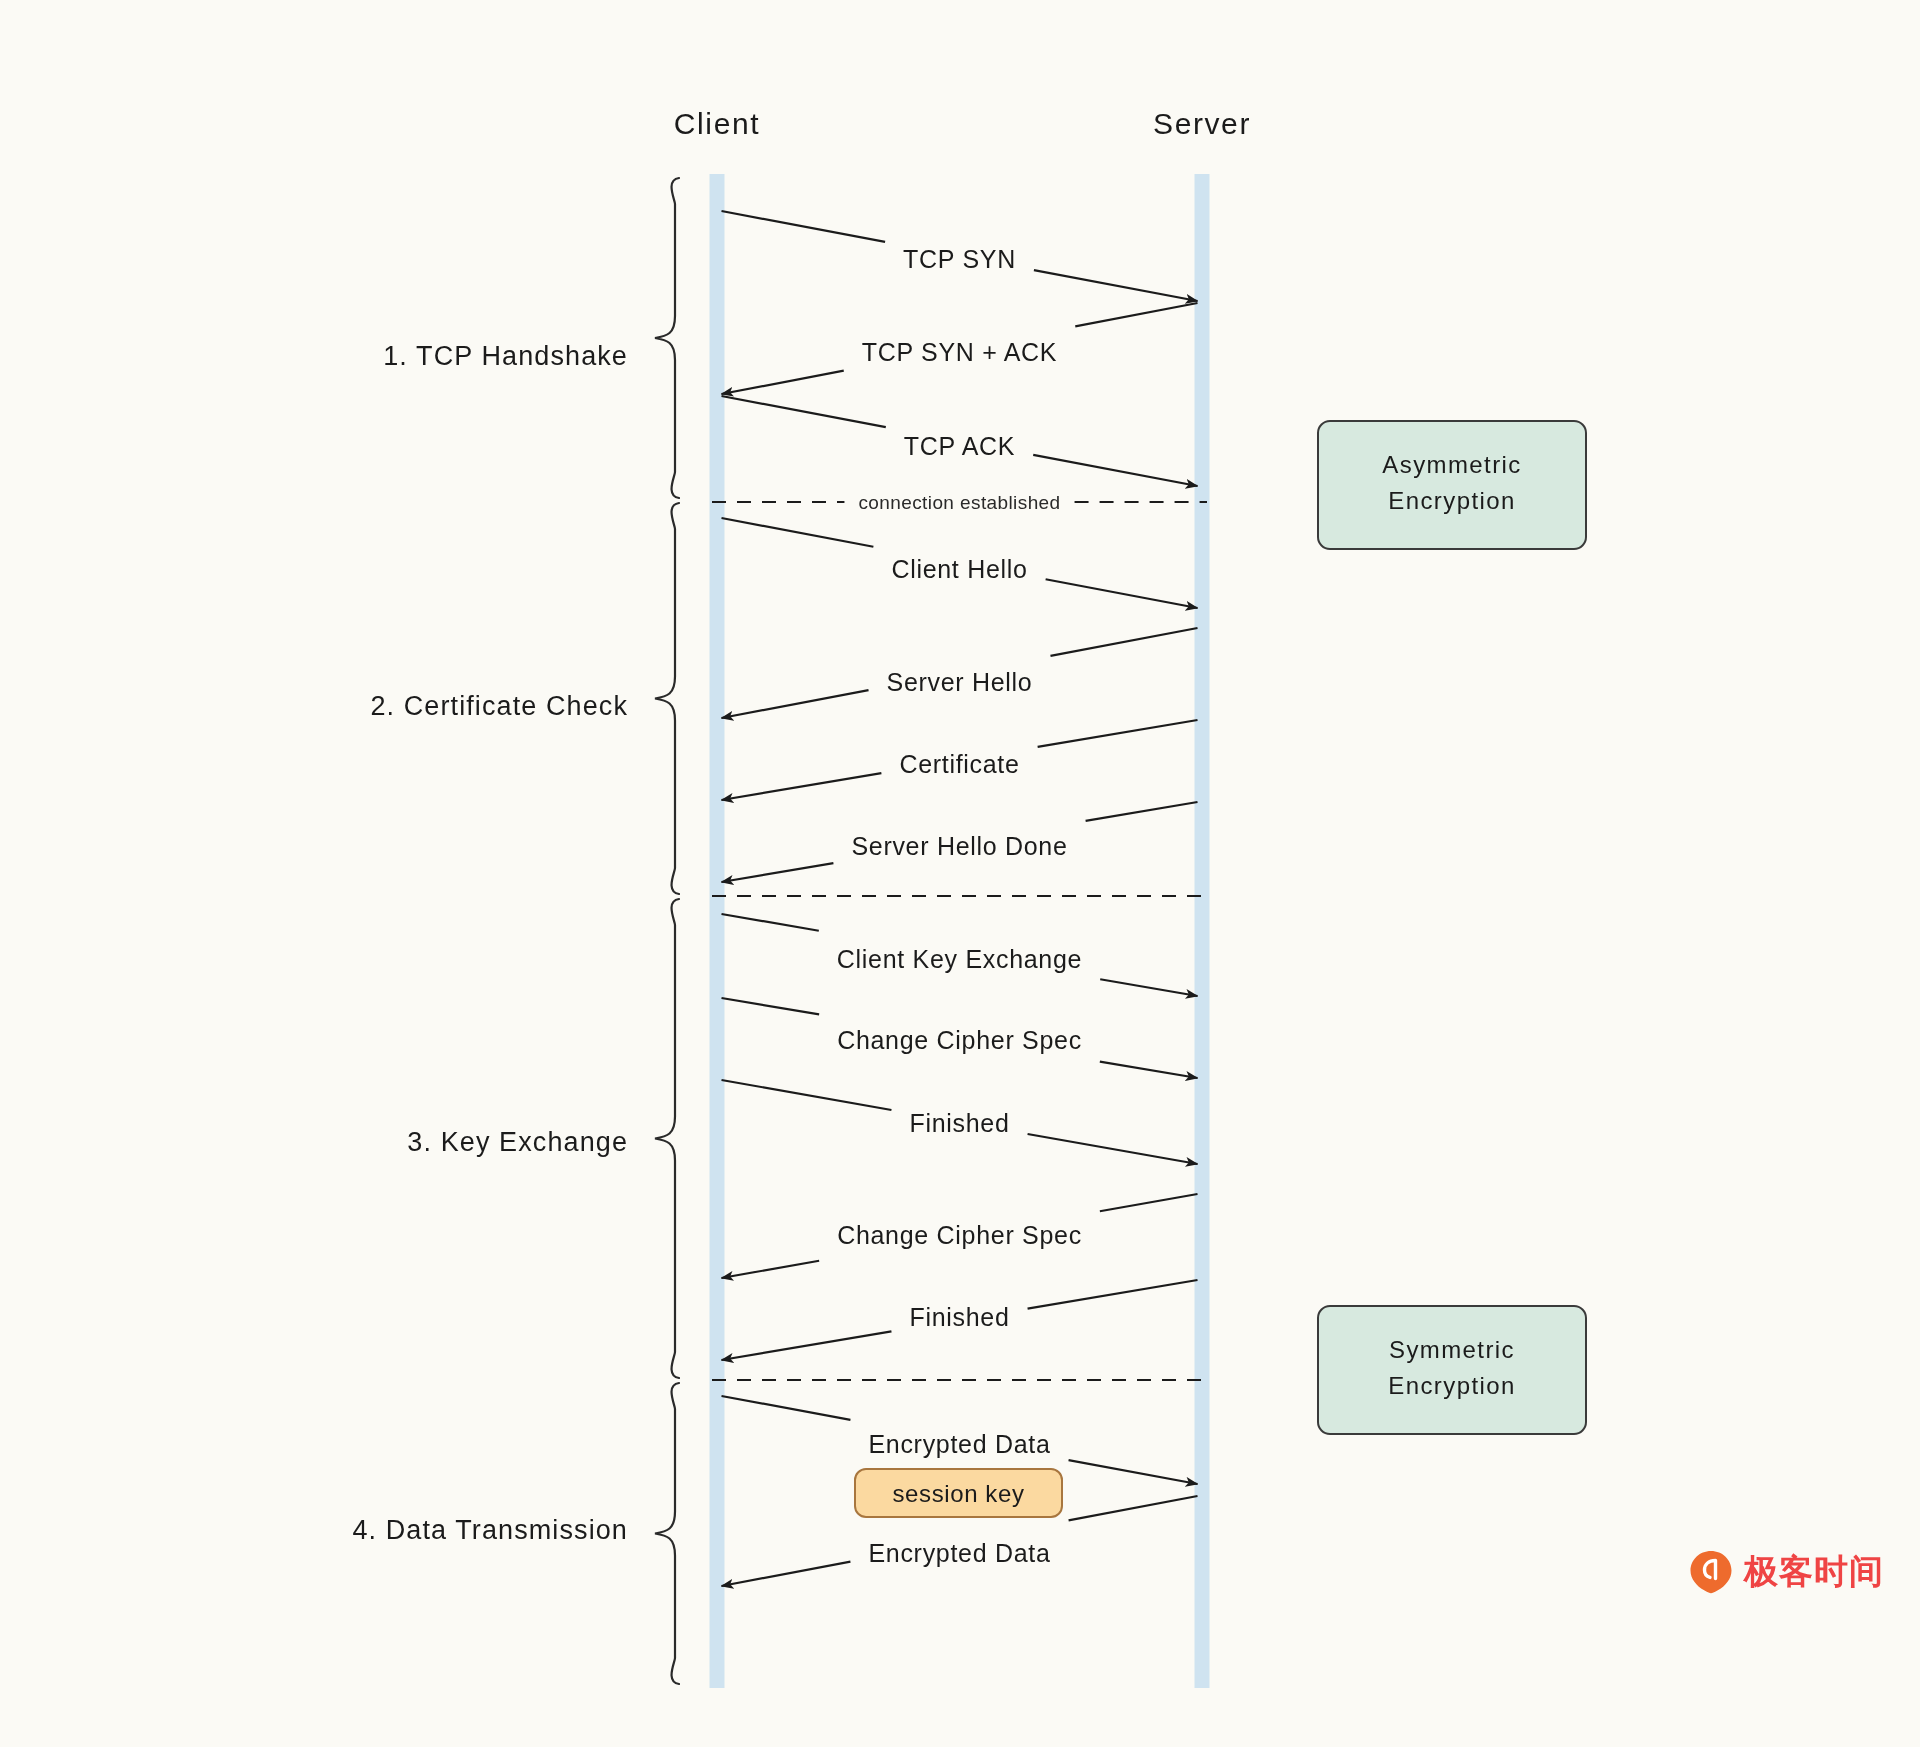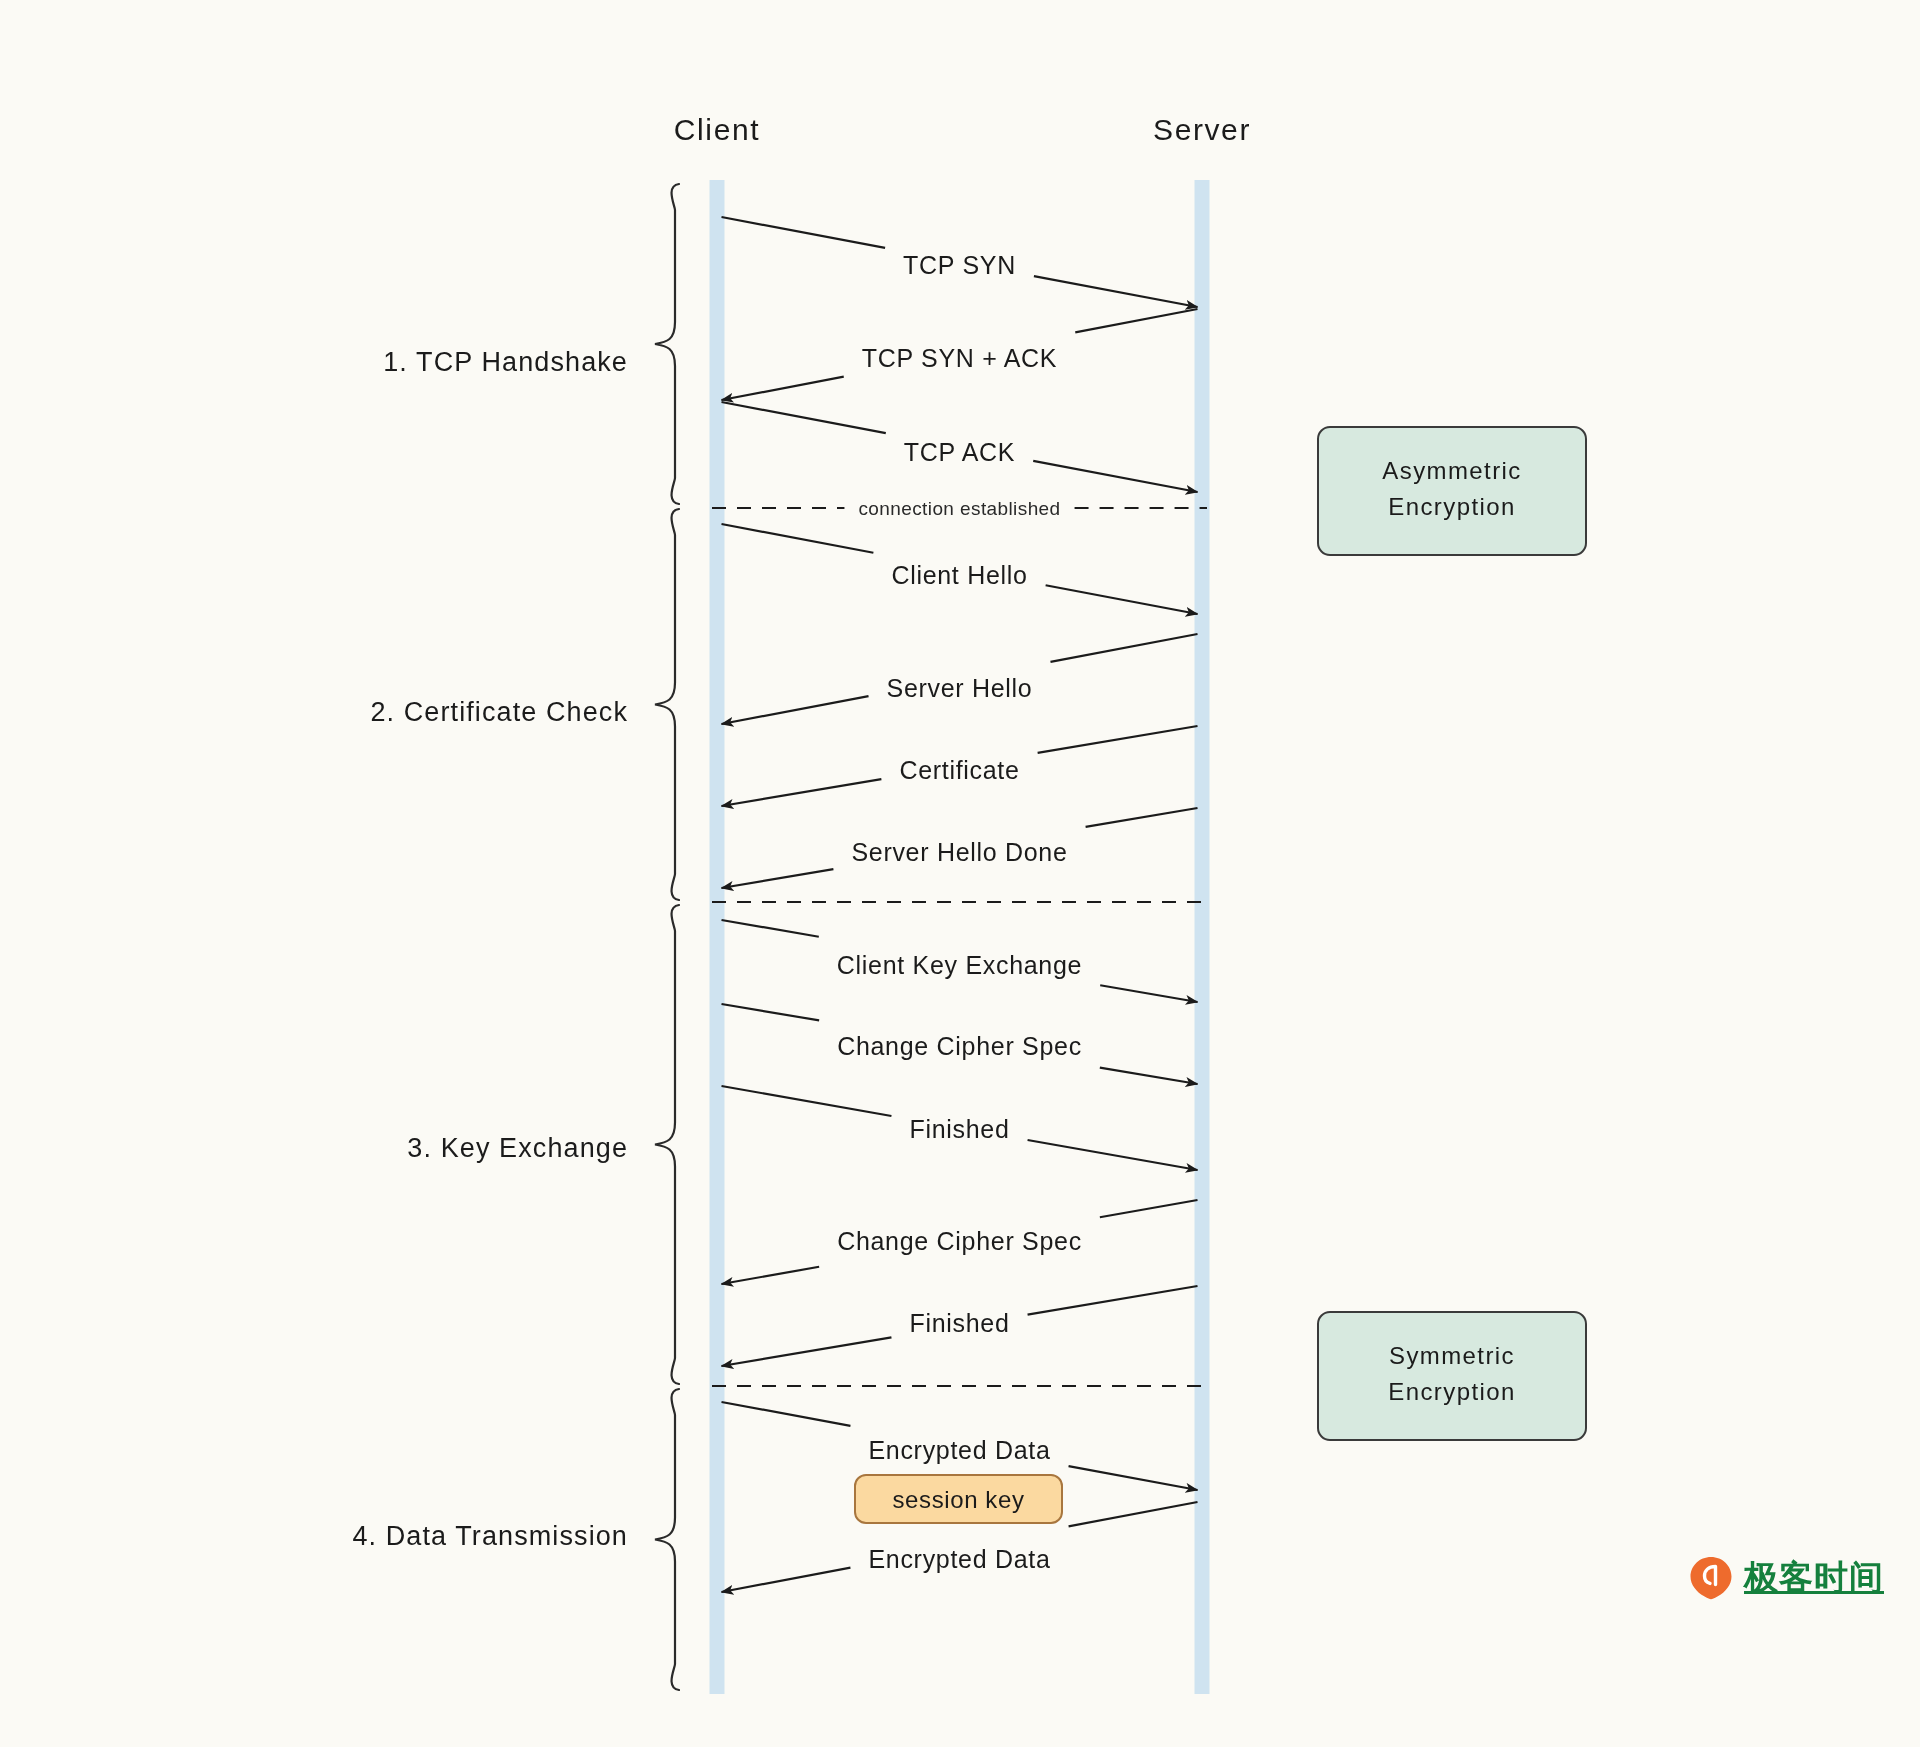--- a/index.html
+++ b/index.html
@@ -9,21 +9,21 @@
   }
   body {
     width: 1920px;
     height: 1747px;
     position: relative;
     font-family: "Liberation Sans", "DejaVu Sans", sans-serif;
     overflow: hidden;
   }
   #diagram-root {
     position: absolute;
-    left: 0; top: 12px;
+    left: 0; top: 6px;
     width: 1920px;
     height: 1611px;
   }
   svg { display: block; }
 
   .actor-label {
     font-size: 30px;
     fill: #1b1b1b;
     letter-spacing: 1.6px;
     font-family: "Liberation Sans", "DejaVu Sans", sans-serif;
@@ -89,25 +89,24 @@
   #watermark {
     position: absolute;
     right: 36px;
     bottom: 22px;
     display: flex;
     align-items: center;
     gap: 10px;
   }
   #watermark .wm-text {
     font-size: 34px;
-    color: #15803d;
+    color: #ef4444;
     font-family: "DejaVu Sans", sans-serif;
     letter-spacing: 1px;
     font-weight: bold;
-    text-decoration: underline;
   }
 </style>
 </head>
 <body>
 
 <div id="diagram-root">
   <svg width="1920" height="1747" viewBox="0 0 1920 1747">
     <defs>
       <marker id="arrowhead" markerWidth="13" markerHeight="10" refX="12" refY="5" orient="auto" markerUnits="userSpaceOnUse">
         <path d="M0,0 L13,5 L0,10 L3.2,5 Z" fill="#1b1b1b"></path>

